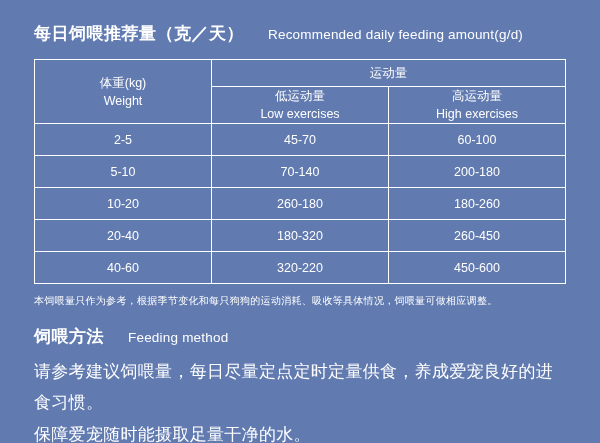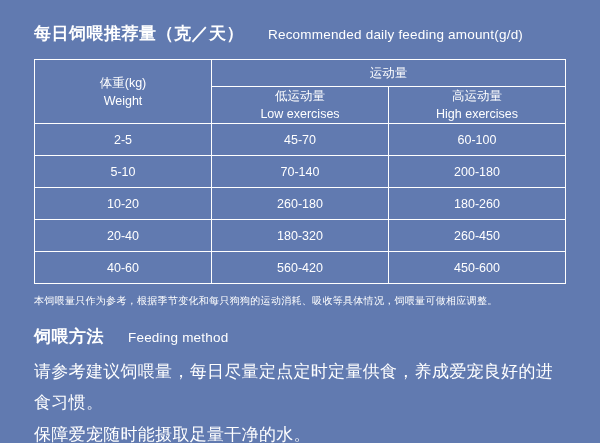--- a/index.html
+++ b/index.html
@@ -149,21 +149,21 @@
         <td>260-180</td>
         <td>180-260</td>
       </tr>
       <tr>
         <td>20-40</td>
         <td>180-320</td>
         <td>260-450</td>
       </tr>
       <tr>
         <td>40-60</td>
-        <td>560-420</td>
+        <td>320-220</td>
         <td>450-600</td>
       </tr>
     </tbody>
   </table>
 
   <div class="note">本饲喂量只作为参考，根据季节变化和每只狗狗的运动消耗、吸收等具体情况，饲喂量可做相应调整。</div>
 
   <div class="section2">
     <div class="heading-row">
       <span class="heading-cn">饲喂方法</span>

